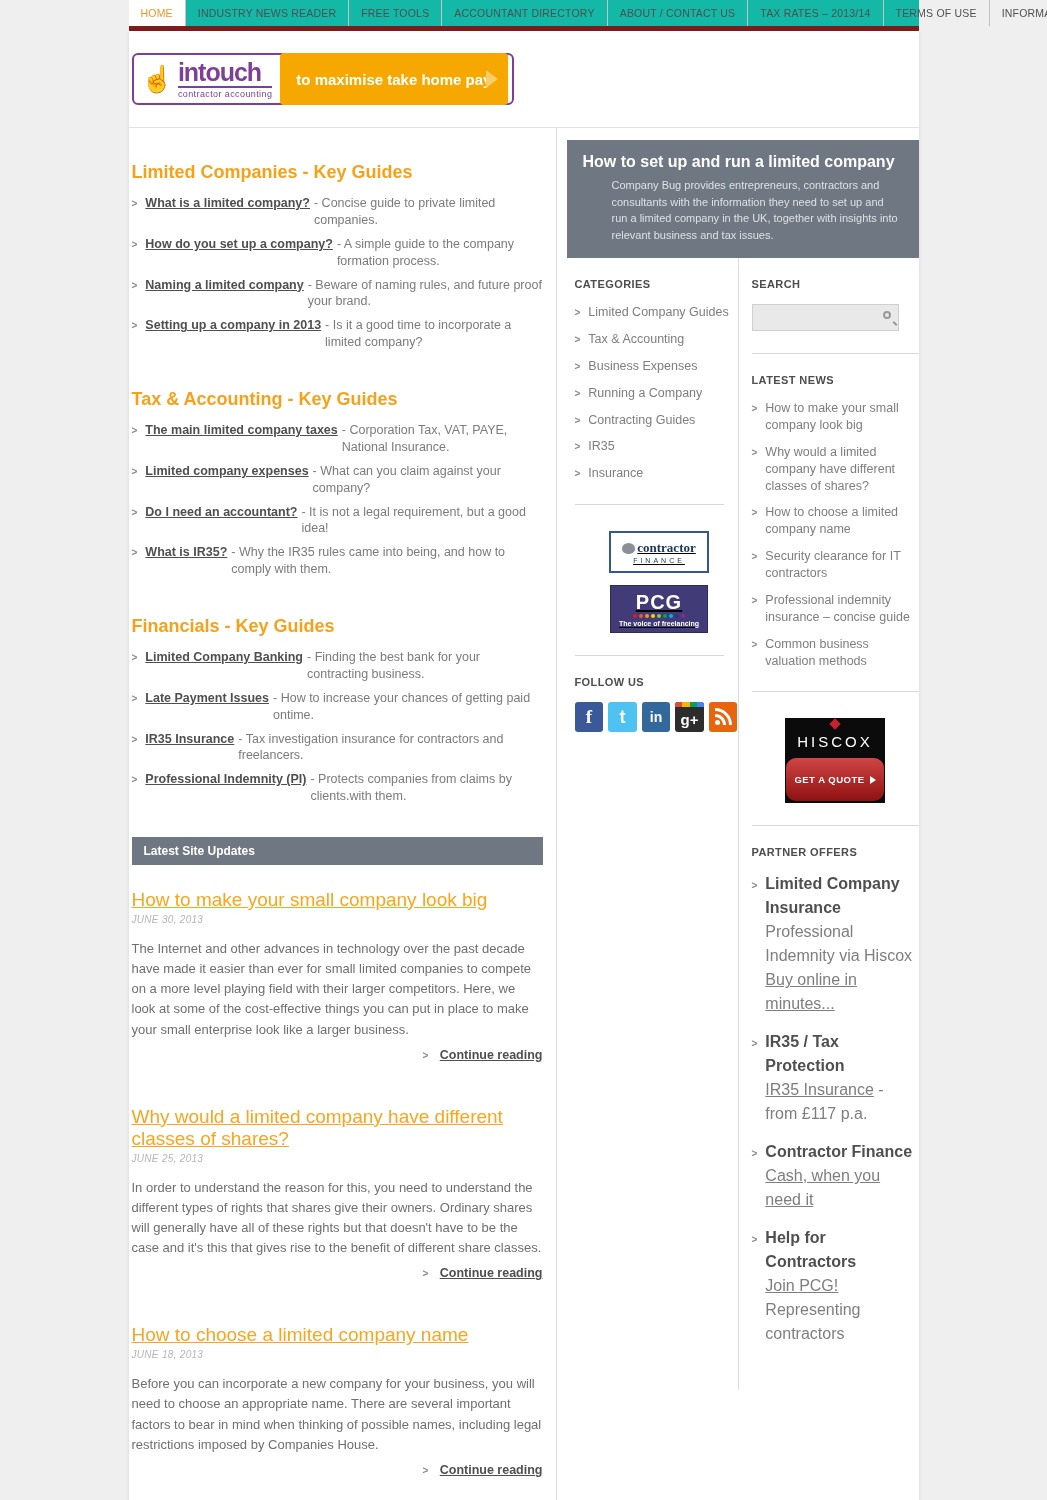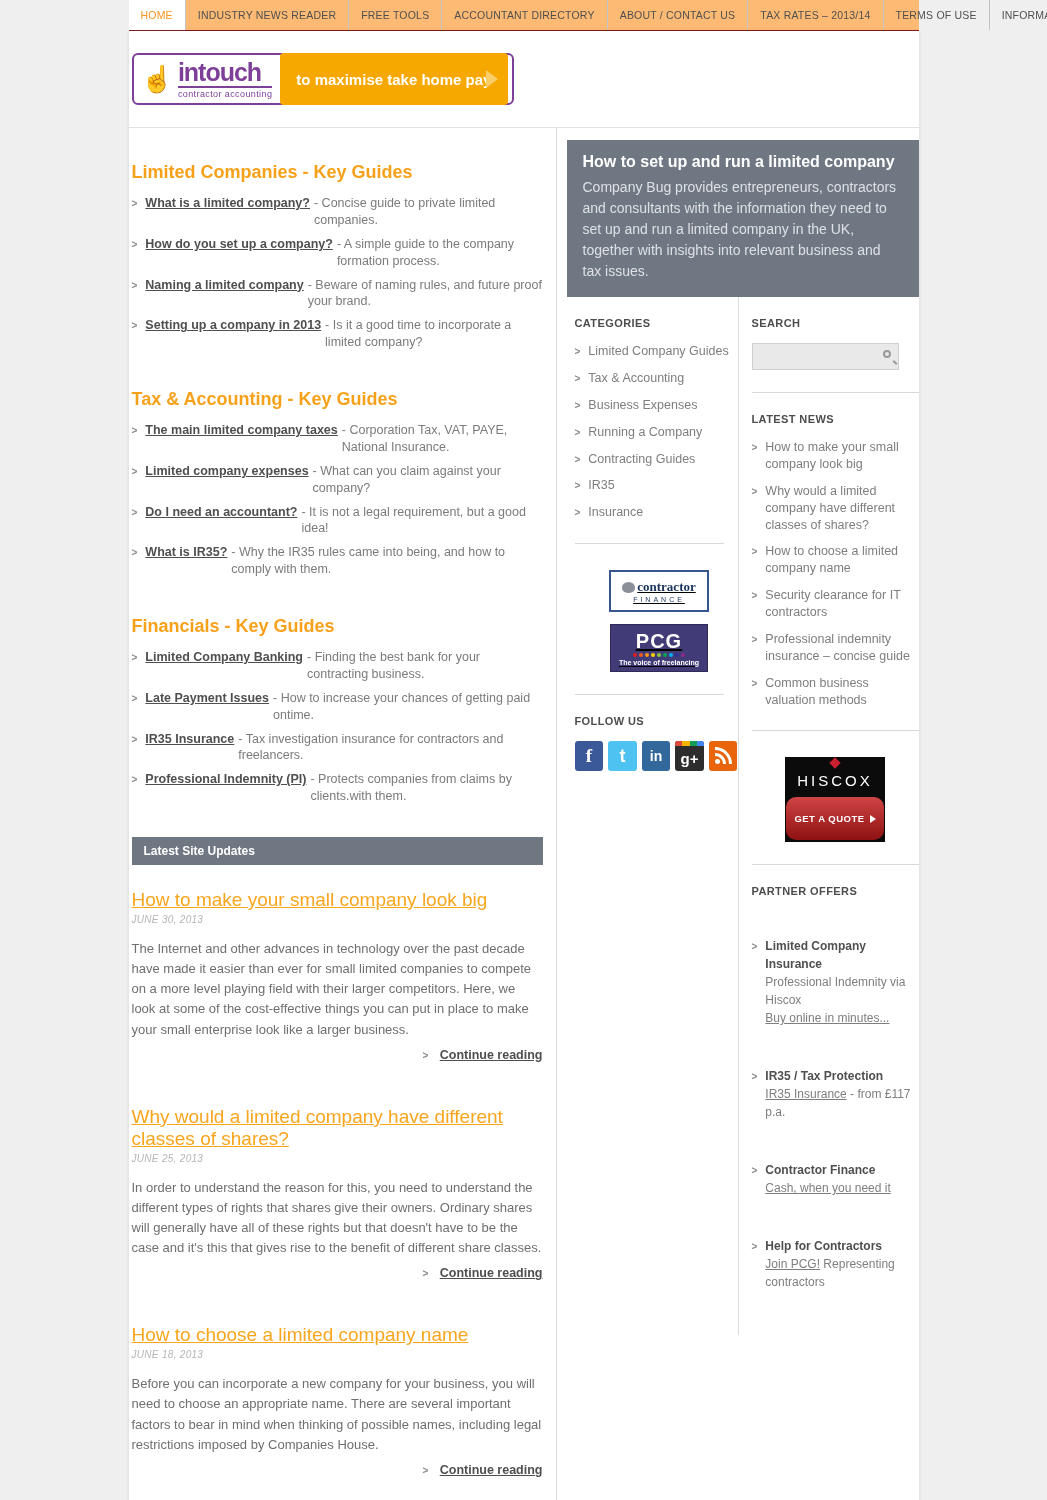--- a/index.html
+++ b/index.html
@@ -3,21 +3,21 @@
 <meta charset="utf-8">
 <style>
   * { margin:0; padding:0; box-sizing:border-box; }
   html,body { background:#efefef; font-family:"Liberation Sans", sans-serif; }
   body { min-width:1047px; min-height:1500px; }
   a { text-decoration:none; }
 
   .shell { width:790px; margin:0 auto; }
 
   
-  .nav { display:flex; background:#fdba74; height:31px; border-bottom:1px solid #7f1d1d; }
+  .nav { display:flex; background:#14b8a6; height:31px; border-bottom:5px solid #7f1d1d; }
   .nav-item { display:flex; align-items:center; padding:0 12px; font-size:10.5px; color:#4f4f4f;
               letter-spacing:.2px; border-right:1px solid #c3c3c3; white-space:nowrap; cursor:pointer; }
   .nav-item.active { background:#ffffff; color:#f7941e; }
   .nav-filler { flex:1; }
 
   
   .page { background:#ffffff; box-shadow:0 0 4px rgba(0,0,0,.10); padding-bottom:40px; }
 
   
   .header { display:flex; align-items:center; justify-content:space-between; padding:14px 4px 14px 3px; height:96px; }
@@ -53,21 +53,21 @@
   .content { display:flex; }
   .main { width:428px; padding:12px 13px 0 3px; border-right:1px solid #dcdcdc; }
   .rightwrap { flex:1; padding-top:12px; }
   .cols { display:flex; }
   .midcol { width:182px; border-right:1px solid #dcdcdc; padding:0 0 30px 18px; }
   .rightcol { flex:1; padding:0 0 30px 13px; }
 
   
   .intro-box { margin-left:10px; background:#6f7782; padding:13px 16px 15px; }
   .intro-title { color:#ffffff; font-weight:bold; font-size:16px; margin-bottom:6px; }
-  .intro-body { color:#dde1e4; font-size:14px; line-height:1.5; }
+  .intro-body { color:#dde1e4; font-size:11px; line-height:1.5;margin-left:29px; }
 
   
   .guide-section { margin-top:22px; }
   .guide-heading { color:#f7a11a; font-size:18px; font-weight:bold; margin-bottom:12px; }
   .guide-list { list-style:none; }
   .guide-item { display:flex; align-items:baseline; margin-bottom:7px; font-size:12.5px; line-height:1.35; }
   .bullet { color:#8a8a8a; font-weight:bold; font-size:10px; margin-right:8px; flex:none; }
   .guide-link { font-weight:bold; color:#4f4f4f; text-decoration:underline; margin-right:4px; white-space:nowrap; }
   .guide-desc { color:#7b7b7b; }
 
@@ -140,21 +140,21 @@
   .fleur { width:8px; height:8px; background:#c8202f; transform:rotate(45deg); margin-bottom:5px; }
   .hiscox-name { color:#fff; font-size:15px; letter-spacing:3px; margin-bottom:8px; }
   .quote-btn { display:flex; align-items:center; background:linear-gradient(#d04545,#8e1111);
                border-radius:10px; padding:16px 8px; }
   .quote-label { color:#fff; font-size:9.5px; font-weight:bold; letter-spacing:.5px; margin-right:5px; }
   .quote-arrow { width:0; height:0; border-top:4px solid transparent; border-bottom:4px solid transparent;
                  border-left:6px solid #fff; }
 
   
   .offer { display:flex; align-items:baseline; margin-bottom:14px; }
-  .offer-body { font-size:12px; line-height:1.5;margin-top:26px; }
+  .offer-body { font-size:16px; line-height:1.5; }
   .offer-title { font-weight:bold; color:#4f4f4f; }
   .offer-text { color:#7e7e7e; }
   .offer-link { color:#7e7e7e; text-decoration:underline; }
 </style>
 </head>
 <body>
 
 <div class="shell">
 
   <nav class="nav">

